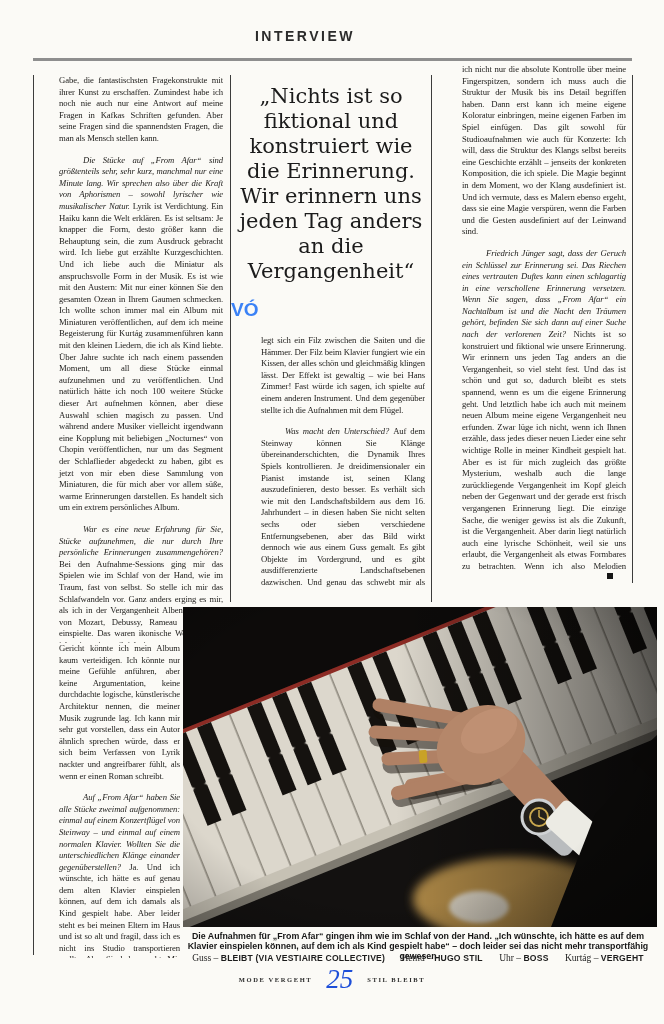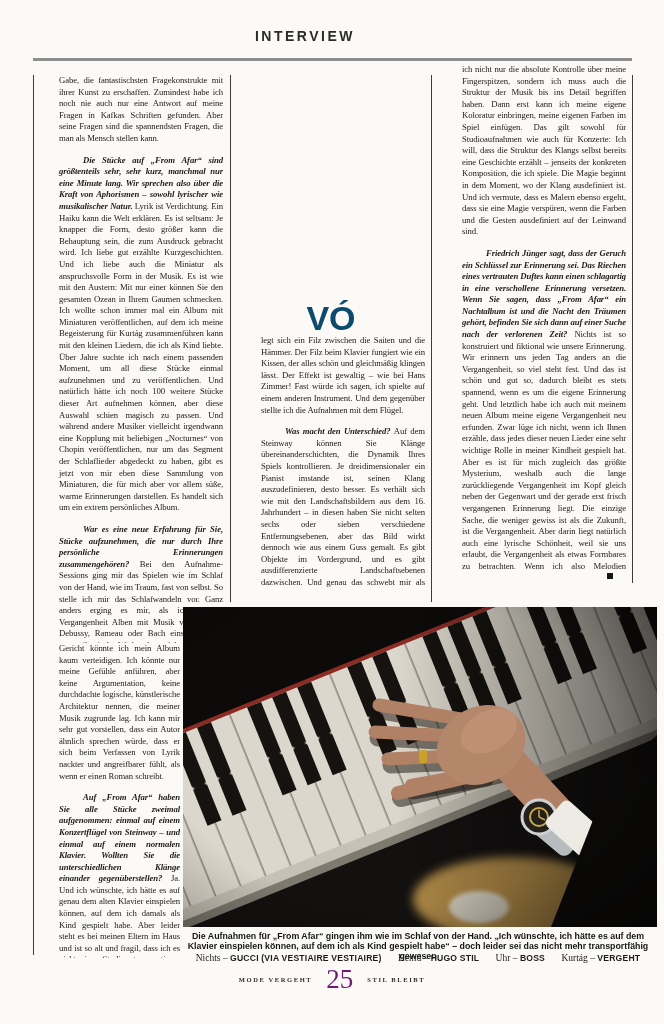--- a/index.html
+++ b/index.html
@@ -10,50 +10,50 @@
         font-family:"Liberation Sans",sans-serif;font-weight:bold;font-size:14px;
         letter-spacing:2.5px;color:#2b2b2b;}
   .head-rule{position:absolute;left:33px;top:58px;width:599px;height:3px;background:#8e8e8e;}
   
   .vrule{position:absolute;width:1px;background:#3c3c3c;}
   
   .col{position:absolute;overflow:hidden;text-align:justify;font-size:8.7px;
        line-height:11.6px;letter-spacing:-0.1px;hyphens:auto;}
   .col p{margin:0 0 10px 0;padding-left:24px;}
   .col p.indent{text-indent:24px;}
-  .lead{font-style:italic;font-weight:bold;}
+  .lead{font-style:italic;font-weight:normal;}
   #col-left-wide{left:35px;top:75px;width:188px;height:568px;}
   #col-left-narrow{left:35px;top:643px;width:145px;height:315px;}
   #col-mid-text{left:237px;top:335px;width:188px;height:253px;}
   #col-right{left:438px;top:64px;width:188px;height:508px;}
   
   .quote{position:absolute;left:231px;top:84px;width:200px;text-align:center;
          font-family:"DejaVu Serif",serif;font-size:21px;line-height:25px;color:#1b1b1b;}
-  .monogram{position:absolute;left:231px;top:299px;width:200px;text-align:center;
-         font-family:"Liberation Sans",sans-serif;font-weight:bold;font-size:34px;
-         letter-spacing:0px;color:#0c4a6e;}
+  .monogram{position:absolute;left:231px;top:299px;width:200px;text-align:left;
+         font-family:"Liberation Sans",sans-serif;font-weight:bold;font-size:19px;
+         letter-spacing:0px;color:#3b82f6;}
   
   .endmark{position:absolute;left:607px;top:573px;width:6px;height:6px;background:#161616;font-size:0;}
   
   .photo{position:absolute;left:183px;top:607px;width:474px;height:320px;background:#131110;}
   .photo svg{display:block;}
   
   .caption{position:absolute;left:183px;top:931px;width:470px;text-align:center;
         font-family:"Liberation Sans",sans-serif;font-weight:bold;font-size:8.8px;
         line-height:10px;color:#161616;}
   .credits{position:absolute;left:103px;top:953px;width:630px;text-align:center;
         font-size:9.5px;color:#1c1c1c;white-space:nowrap;}
   .credit-item{margin:0 7px;}
   .c-brand{font-family:"Liberation Sans",sans-serif;font-weight:bold;font-size:8.6px;letter-spacing:0.2px;}
   
   .footer{position:absolute;left:0;top:966px;width:664px;display:flex;justify-content:center;
         align-items:center;gap:14px;}
   .footer .small{font-family:"Liberation Serif",serif;font-weight:bold;font-size:6.5px;
         letter-spacing:1.6px;color:#2e2e2e;}
-  .footer .pageno{font-family:"Liberation Serif",serif;font-size:27px;color:#701a75;line-height:27px;}
+  .footer .pageno{font-family:"Liberation Serif",serif;font-size:27px;color:#1d4ed8;line-height:27px;font-style:italic;}
 </style>
 </head>
 <body>
 
 <div id="page">
 
   <div class="masthead">INTERVIEW</div>
   <div class="head-rule"></div>
 
   <div class="vrule" style="left:33px;top:75px;height:880px;"></div>
@@ -65,20 +65,21 @@
     <p><span>Gabe, die fantastischsten Fragekonstrukte mit ihrer Kunst zu erschaffen. Zumindest habe ich noch nie auch nur eine Antwort auf meine Fragen in Kafkas Schriften gefunden. Aber seine Fragen sind die spannendsten Fragen, die man als Mensch stellen kann.</span></p>
     <p class="indent"><span class="lead">Die Stücke auf „From Afar“ sind größtenteils sehr, sehr kurz, manchmal nur eine Minute lang. Wir sprechen also über die Kraft von Aphorismen – sowohl lyrischer wie musikalischer Natur. </span><span>Lyrik ist Verdichtung. Ein Haiku kann die Welt erklären. Es ist seltsam: Je knapper die Form, desto größer kann die Behauptung sein, die zum Ausdruck gebracht wird. Ich liebe gut erzählte Kurzgeschichten. Und ich liebe auch die Miniatur als anspruchsvolle Form in der Musik. Es ist wie mit den Austern: Mit nur einer können Sie den gesamten Ozean in Ihrem Gaumen schmecken. Ich wollte schon immer mal ein Album mit Miniaturen veröffentlichen, auf dem ich meine Begeisterung für Kurtág zusammenführen kann mit den kleinen Liedern, die ich als Kind liebte. Über Jahre suchte ich nach einem passenden Moment, um all diese Stücke einmal aufzunehmen und zu veröffentlichen. Und natürlich hätte ich noch 100 weitere Stücke dieser Art aufnehmen können, aber diese Auswahl schien magisch zu passen. Und während andere Musiker vielleicht irgendwann eine Kopplung mit beliebigen „Nocturnes“ von Chopin veröffentlichen, nur um das Segment der Schlaflieder abgedeckt zu haben, gibt es jetzt von mir eben diese Sammlung von Miniaturen, die für mich aber vor allem süße, warme Erinnerungen darstellen. Es handelt sich um ein extrem persönliches Album.</span></p>
     <p class="indent"><span class="lead">War es eine neue Erfahrung für Sie, Stücke aufzunehmen, die nur durch Ihre persönliche Erinnerungen zusammengehören? </span><span>Bei den Aufnahme-Sessions ging mir das Spielen wie im Schlaf von der Hand, wie im Traum, fast von selbst. So stelle ich mir das Schlafwandeln vor. Ganz anders erging es mir, als ich in der Vergangenheit Alben mit Musik von Mozart, Debussy, Rameau oder Bach einspielte. Das waren ikonische Werke, denen ich mit meinem Spiel einen ganz spezifischen Rahmen geben musste. Auf „From Afar“ durfte sich alles vermischen: meine Erinnerungen, Island, Ungarn, Volkslieder, mein Leben, meine Liebe zur Lyrik. Anders gesprochen: Vor</span></p>
   </div>
 
   <div class="col" id="col-left-narrow">
     <p><span>Gericht könnte ich mein Album kaum verteidigen. Ich könnte nur meine Gefühle anführen, aber keine Argumentation, keine durchdachte logische, künstlerische Architektur nennen, die meiner Musik zugrunde lag. Ich kann mir sehr gut vorstellen, dass ein Autor ähnlich sprechen würde, dass er sich beim Verfassen von Lyrik nackter und angreifbarer fühlt, als wenn er einen Roman schreibt.</span></p>
     <p class="indent"><span class="lead">Auf „From Afar“ haben Sie alle Stücke zweimal aufgenommen: einmal auf einem Konzertflügel von Steinway – und einmal auf einem normalen Klavier. Wollten Sie die unterschiedlichen Klänge einander gegenüberstellen? </span><span>Ja. Und ich wünschte, ich hätte es auf genau dem alten Klavier einspielen können, auf dem ich damals als Kind gespielt habe. Aber leider steht es bei meinen Eltern im Haus und ist so alt und fragil, dass ich es nicht ins Studio transportieren wollte. Aber Sie haben recht: Mir ging es sehr stark um den Klang. Es handelt sich übrigens nicht um ein gewöhnliches Klavier, sondern ich wählte eins von Kawai, dessen Hämmer mit Filz präpariert sind. Man kann das mittlere Pedal einhaken, dann</span></p>
   </div>
 
+  <div class="quote">„Nichts ist so fiktional und konstruiert wie die Erinnerung. Wir erinnern uns jeden Tag anders an die Vergangenheit“</div>
   <div class="monogram">VÓ</div>
   <div class="col" id="col-mid-text">
     <p><span>legt sich ein Filz zwischen die Saiten und die Hämmer. Der Filz beim Klavier fungiert wie ein Kissen, der alles schön und gleichmäßig klingen lässt. Der Effekt ist gewaltig – wie bei Hans Zimmer! Fast würde ich sagen, ich spielte auf einem anderen Instrument. Und dem gegenüber stellte ich die Aufnahmen mit dem Flügel.</span></p>
     <p class="indent"><span class="lead">Was macht den Unterschied? </span><span>Auf dem Steinway können Sie Klänge übereinanderschichten, die Dynamik Ihres Spiels kontrollieren. Je dreidimensionaler ein Pianist imstande ist, seinen Klang auszudefinieren, desto besser. Es verhält sich wie mit den Landschaftsbildern aus dem 16. Jahrhundert – in diesen haben Sie nicht selten sechs oder sieben verschiedene Entfernungsebenen, aber das Bild wirkt dennoch wie aus einem Guss gemalt. Es gibt Objekte im Vordergrund, und es gibt ausdifferenzierte Landschaftsebenen dazwischen. Und genau das schwebt mir als Klang vor, wenn ich in meinem Ton spiele. Und um das zu erreichen, benötige</span></p>
   </div>
 
   <div class="col" id="col-right">
     <p><span>ich nicht nur die absolute Kontrolle über meine Fingerspitzen, sondern ich muss auch die Struktur der Musik bis ins Detail begriffen haben. Dann erst kann ich meine eigene Koloratur einbringen, meine eigenen Farben im Spiel einfügen. Das gilt sowohl für Studioaufnahmen wie auch für Konzerte: Ich will, dass die Struktur des Klangs selbst bereits eine Geschichte erzählt – jenseits der konkreten Komposition, die ich spiele. Die Magie beginnt in dem Moment, wo der Klang ausdefiniert ist. Und ich vermute, dass es Malern ebenso ergeht, dass sie eine Magie verspüren, wenn die Farben und die Gesten ausdefiniert auf der Leinwand sind.</span></p>
     <p class="indent"><span class="lead">Friedrich Jünger sagt, dass der Geruch ein Schlüssel zur Erinnerung sei. Das Riechen eines vertrauten Duftes kann einen schlagartig in eine verschollene Erinnerung versetzen. Wenn Sie sagen, dass „From Afar“ ein Nachtalbum ist und die Nacht den Träumen gehört, befinden Sie sich dann auf einer Suche nach der verlorenen Zeit? </span><span>Nichts ist so konstruiert und fiktional wie unsere Erinnerung. Wir erinnern uns jeden Tag anders an die Vergangenheit, so viel steht fest. Und das ist schön und gut so, dadurch bleibt es stets spannend, wenn es um die eigene Erinnerung geht. Und letztlich habe ich auch mit meinem neuen Album meine eigene Vergangenheit neu erfunden. Zwar lüge ich nicht, wenn ich Ihnen erzähle, dass jedes dieser neuen Lieder eine sehr wichtige Rolle in meiner Kindheit gespielt hat. Aber es ist für mich zugleich das größte Mysterium, weshalb auch die lange zurückliegende Vergangenheit im Kopf gleich neben der Gegenwart und der gerade erst frisch vergangenen Erinnerung liegt. Die einzige Sache, die weniger gewiss ist als die Zukunft, ist die Vergangenheit. Aber darin liegt natürlich auch eine lyrische Schönheit, weil sie uns erlaubt, die Vergangenheit als etwas Formbares zu betrachten. Wenn ich also Melodien aufnehme, die ich erinnere als Melodien aus meiner Kindheit, dann baue ich einen Mikrokosmos aus Musik, eine Art Tempel für die Erinnerung. Hier spielt eine wichtige Rolle, dass die Stücke so kurz sind. Sie fungieren wie Echos aus der Vergangenheit. Echos, die mich daran erinnern, wie wichtig es ist, neugierig zu bleiben, auch wenn man 38, 50 oder 97 Jahre alt ist wie György Kurtág.</span></p>
   </div>
@@ -162,21 +163,21 @@
       <rect x="362" y="212" width="78" height="34" rx="6" fill="#ecebe4" transform="rotate(42 400 229)"></rect>
       <polygon points="474,140 412,208 368,320 474,320" fill="#0a0908"></polygon>
       <polygon points="474,128 448,152 474,176" fill="#0a0908" opacity="0.9"></polygon>
 
       <rect width="474" height="320" fill="url(#vig)"></rect>
     </svg>
   </div>
 
   <div class="caption">Die Aufnahmen für „From Afar“ gingen ihm wie im Schlaf von der Hand. „Ich wünschte, ich hätte es auf dem Klavier einspielen können, auf dem ich als Kind gespielt habe“ – doch leider sei das nicht mehr transportfähig gewesen</div>
   <div class="credits">
-    <span class="credit-item"><span>Nichts</span> <span>–</span> <span class="c-brand">GUCCI (VIA VESTIAIRE VESTIAIRE)</span></span>
+    <span class="credit-item"><span>Guss</span> <span>–</span> <span class="c-brand">BLEIBT (VIA VESTIAIRE COLLECTIVE)</span></span>
     <span class="credit-item"><span>Hemd</span> <span>–</span> <span class="c-brand">HUGO STIL</span></span>
     <span class="credit-item"><span>Uhr</span> <span>–</span> <span class="c-brand">BOSS</span></span>
     <span class="credit-item"><span>Kurtág</span> <span>–</span> <span class="c-brand">VERGEHT</span></span>
   </div>
 
   <div class="footer">
     <span class="small">MODE VERGEHT</span>
     <span class="pageno">25</span>
     <span class="small">STIL BLEIBT</span>
   </div>

